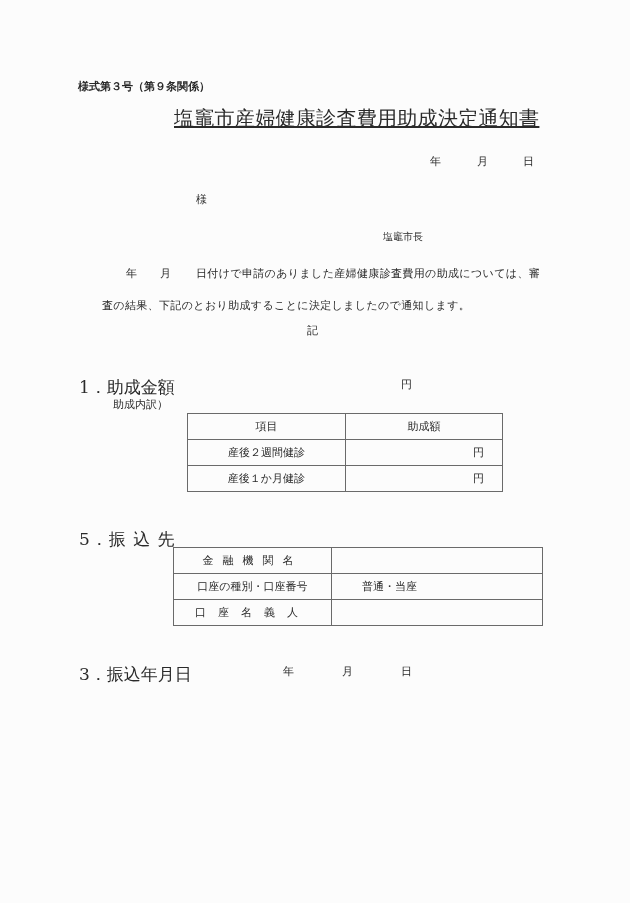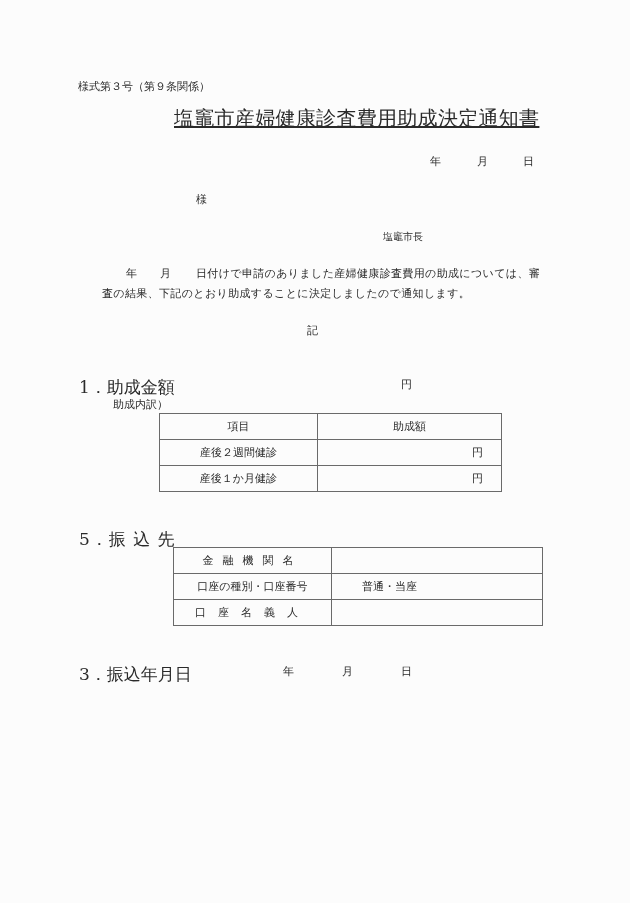--- a/index.html
+++ b/index.html
@@ -11,21 +11,21 @@
       width: 630px;
       height: 903px;
       position: relative;
       overflow: hidden;
       font-family: "DejaVu Serif", "Liberation Serif", serif;
       color: #2a2a2a;
       font-size: 11px;
     }
     .abs { position: absolute; white-space: nowrap; line-height: 1; }
 
-    .form-number { left: 78px; top: 81px; font-size: 11px; }
+    .form-number { left: 78px; top: 81px; font-size: 11px; font-weight: bold; }
     .doc-title { left: 174px; top: 108px; font-size: 20px; letter-spacing: 0.3px; text-decoration: underline; }
 
     .date-line { top: 156px; font-size: 11px; }
     .recipient { left: 196px; top: 194px; font-size: 11px; }
     .issuer { left: 383px; top: 232px; font-size: 10px; }
 
     .body-line { font-size: 11px; letter-spacing: 0.35px; }
     .ki { left: 307px; top: 325px; font-size: 11px; }
 
     .section-label { left: 79px; font-size: 17px; }
@@ -59,29 +59,29 @@
 <span class="abs date-line" style="left:430px">年</span>
 <span class="abs date-line" style="left:477px">月</span>
 <span class="abs date-line" style="left:523px">日</span>
 
 <div class="abs recipient">様</div>
 <div class="abs issuer">塩竈市長</div>
 
 <span class="abs body-line" style="left:126px; top:268px">年</span>
 <span class="abs body-line" style="left:160px; top:268px">月</span>
 <span class="abs body-line" style="left:196px; top:268px">日付けで申請のありました産婦健康診査費用の助成については、審</span>
-<div class="abs body-line" style="left:102px; top:288px">査の結果、下記のとおり助成することに決定しましたので通知します。</div>
+<div class="abs body-line" style="left:102px; top:300px">査の結果、下記のとおり助成することに決定しましたので通知します。</div>
 
 <div class="abs ki">記</div>
 
 <div class="abs section-label" style="top:379px">1．助成金額</div>
 <div class="abs" style="left:401px; top:379px">円</div>
 <div class="abs" style="left:113px; top:399px">助成内訳）</div>
 
-<table class="grid" style="left:159px; top:413px; width:343px">
+<table class="grid" style="left:187px; top:413px; width:316px">
   <tbody>
       <tr>
     <td class="c1">項目</td>
     <td class="c2-center">助成額</td>
   </tr>
   <tr>
     <td class="c1">産後２週間健診</td>
     <td class="c2-right">円</td>
   </tr>
   <tr>

